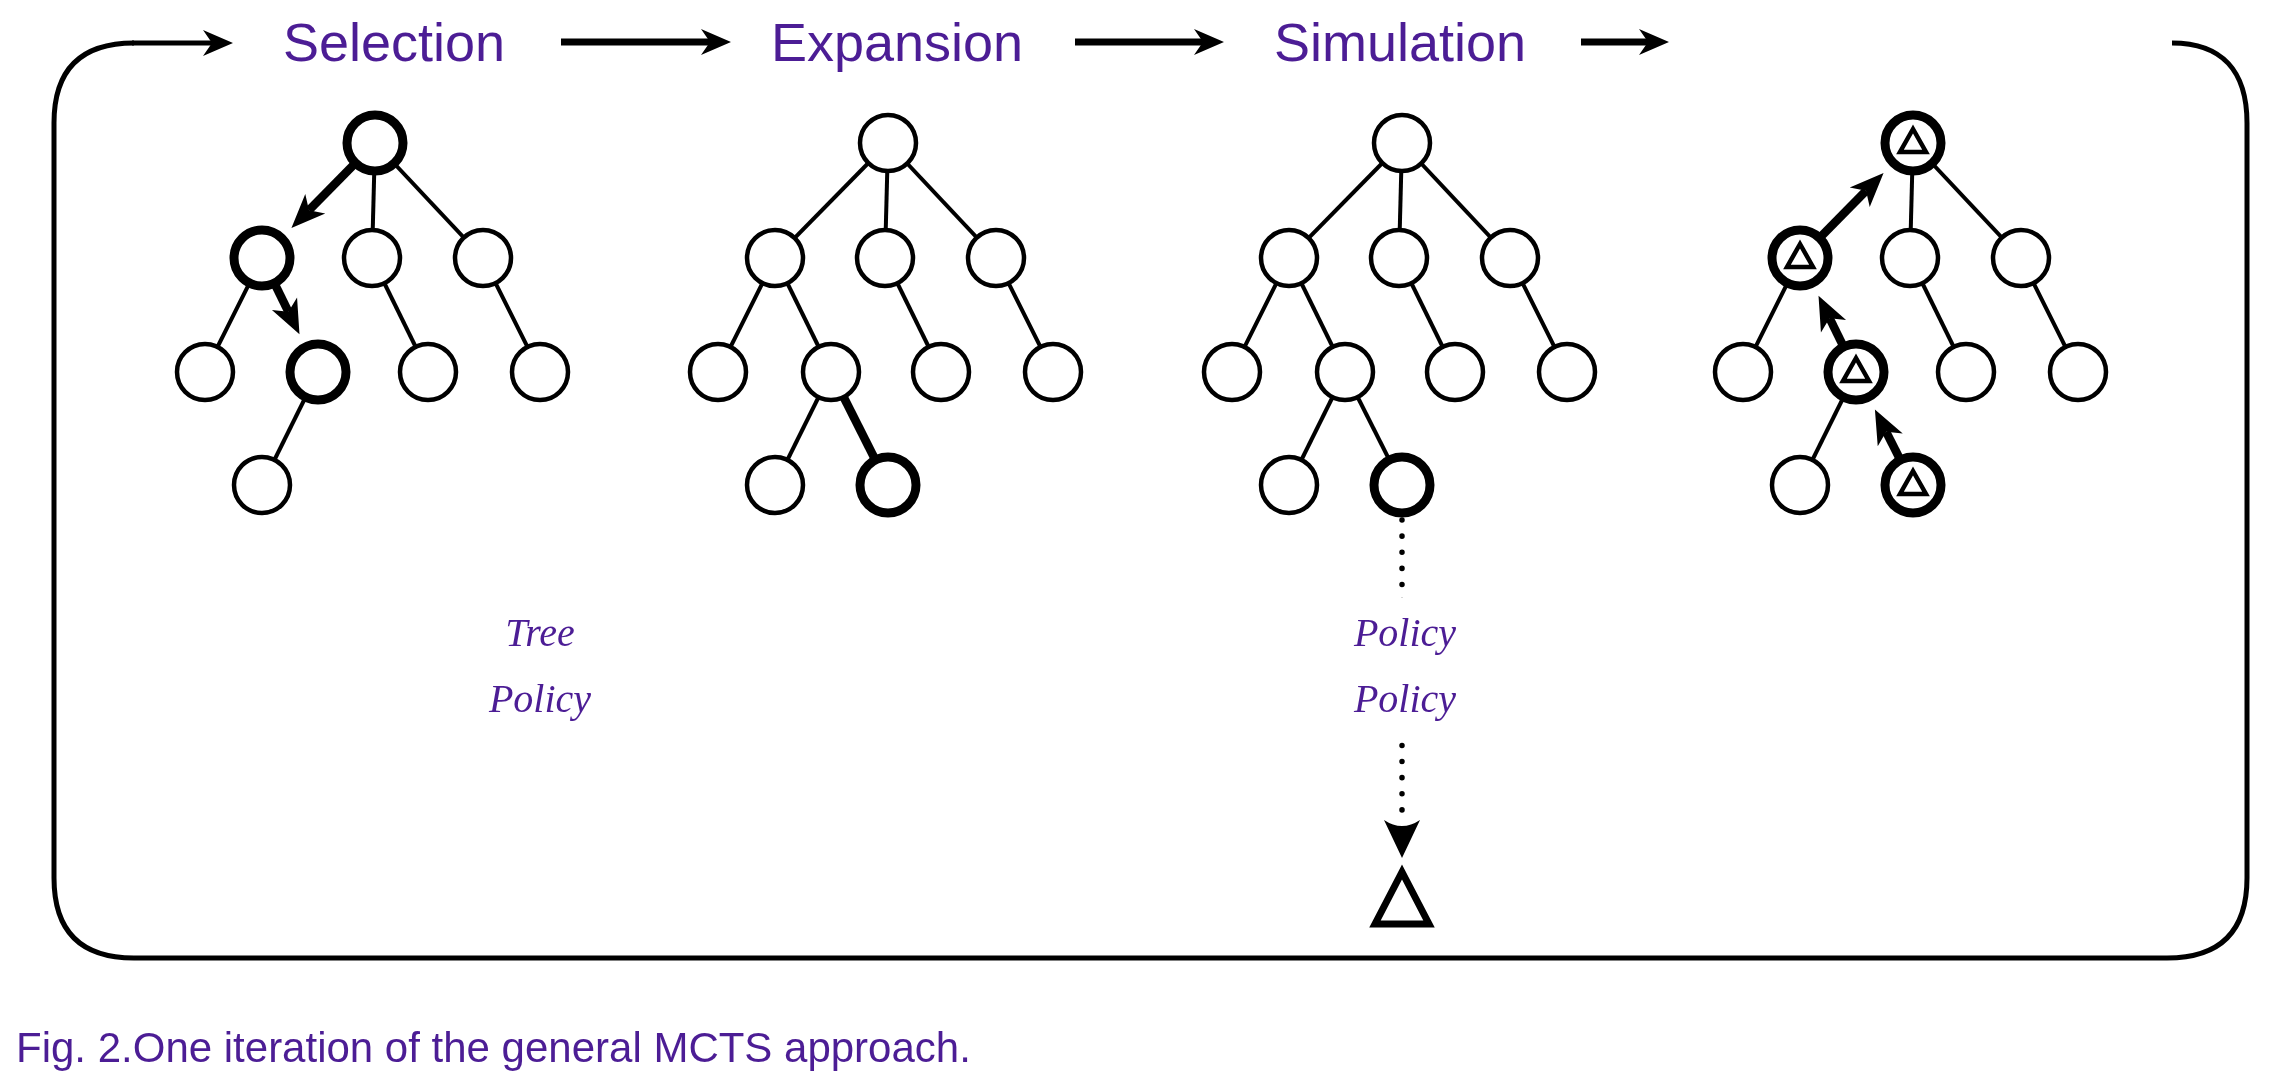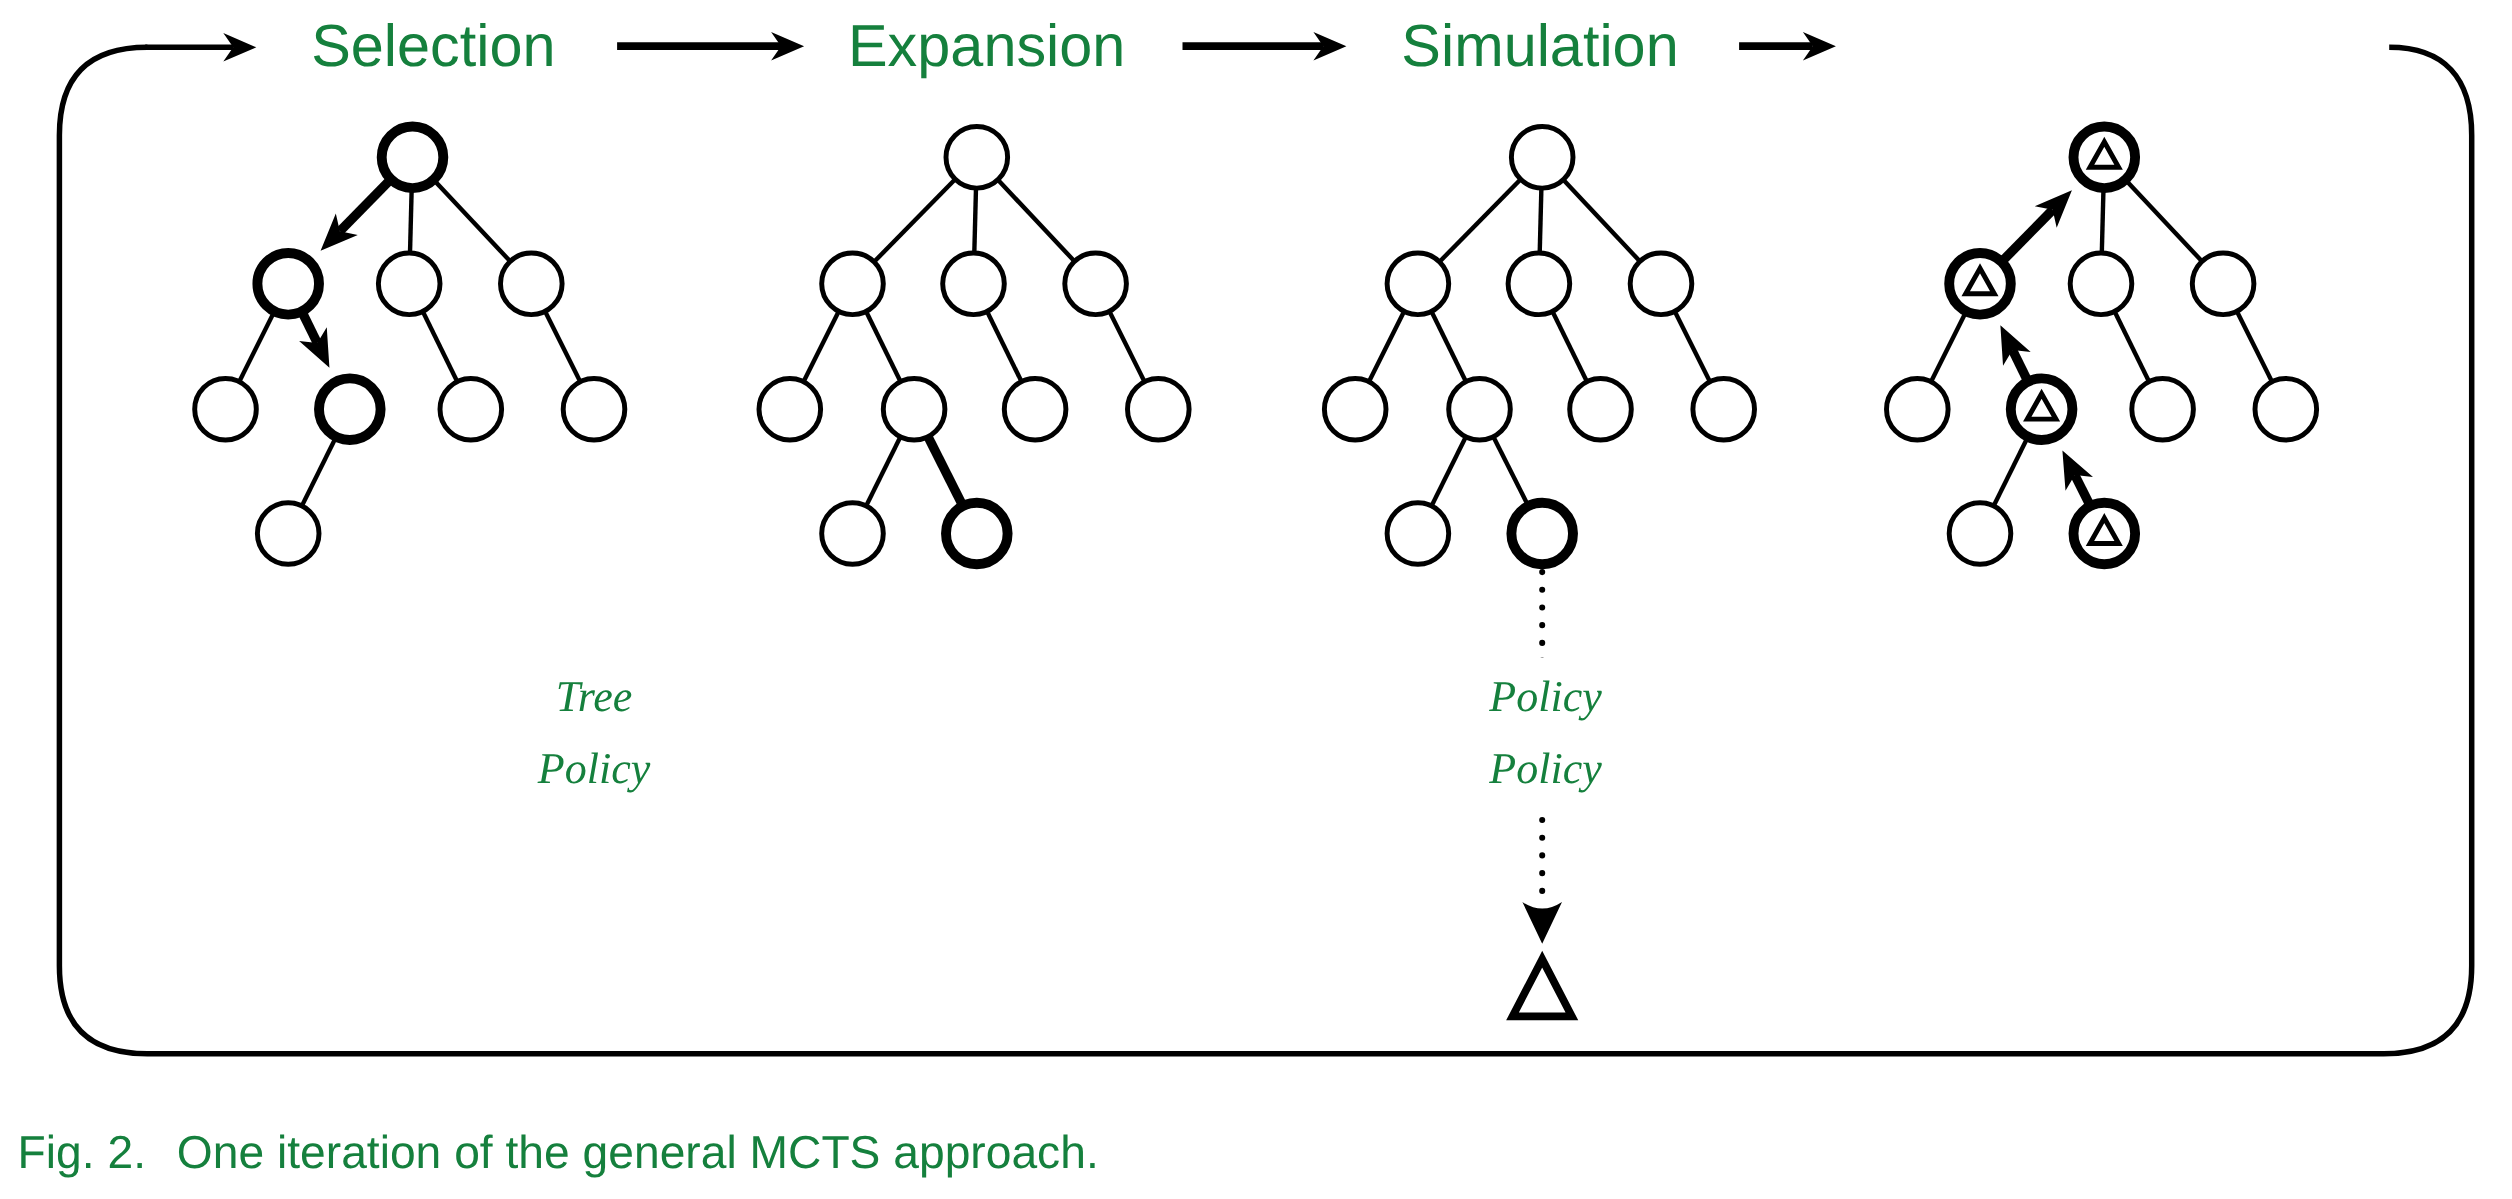--- a/index.html
+++ b/index.html
@@ -1,25 +1,25 @@
 <!DOCTYPE html>
 <html><head>
 <meta charset="utf-8">
 <style>
   html,body{margin:0;padding:0;background:#fff;}
   .figure{position:relative;width:2256px;height:1090px;background:#fff;overflow:hidden;
-          font-family:"Liberation Sans",sans-serif;color:#15803d;}
+          font-family:"Liberation Sans",sans-serif;color:#4c1d95;}
   #fig-svg{position:absolute;left:0;top:0;width:2284px;height:1090px;}
   .phase-label{position:absolute;transform:translate(-50%,-50%);
                font-size:54px;white-space:nowrap;letter-spacing:0px;}
   .policy{position:absolute;transform:translateX(-50%);text-align:center;
           font-family:"Liberation Serif",serif;font-style:italic;font-size:40px;
           line-height:66px;background:#fff;padding:2px 14px;}
   .caption{position:absolute;left:16px;top:1024px;font-size:42px;white-space:nowrap;}
-  .cap-text{margin-left:28px;}
+  .cap-text{}
 </style>
 </head>
 <body>
 
 <div class="figure">
   <svg id="fig-svg" viewBox="0 0 2284 1090">
       <path d="M 2172 43
       C 2222 43 2247 71 2247 123
       L 2247 878
       C 2247 930 2222 958 2167 958

